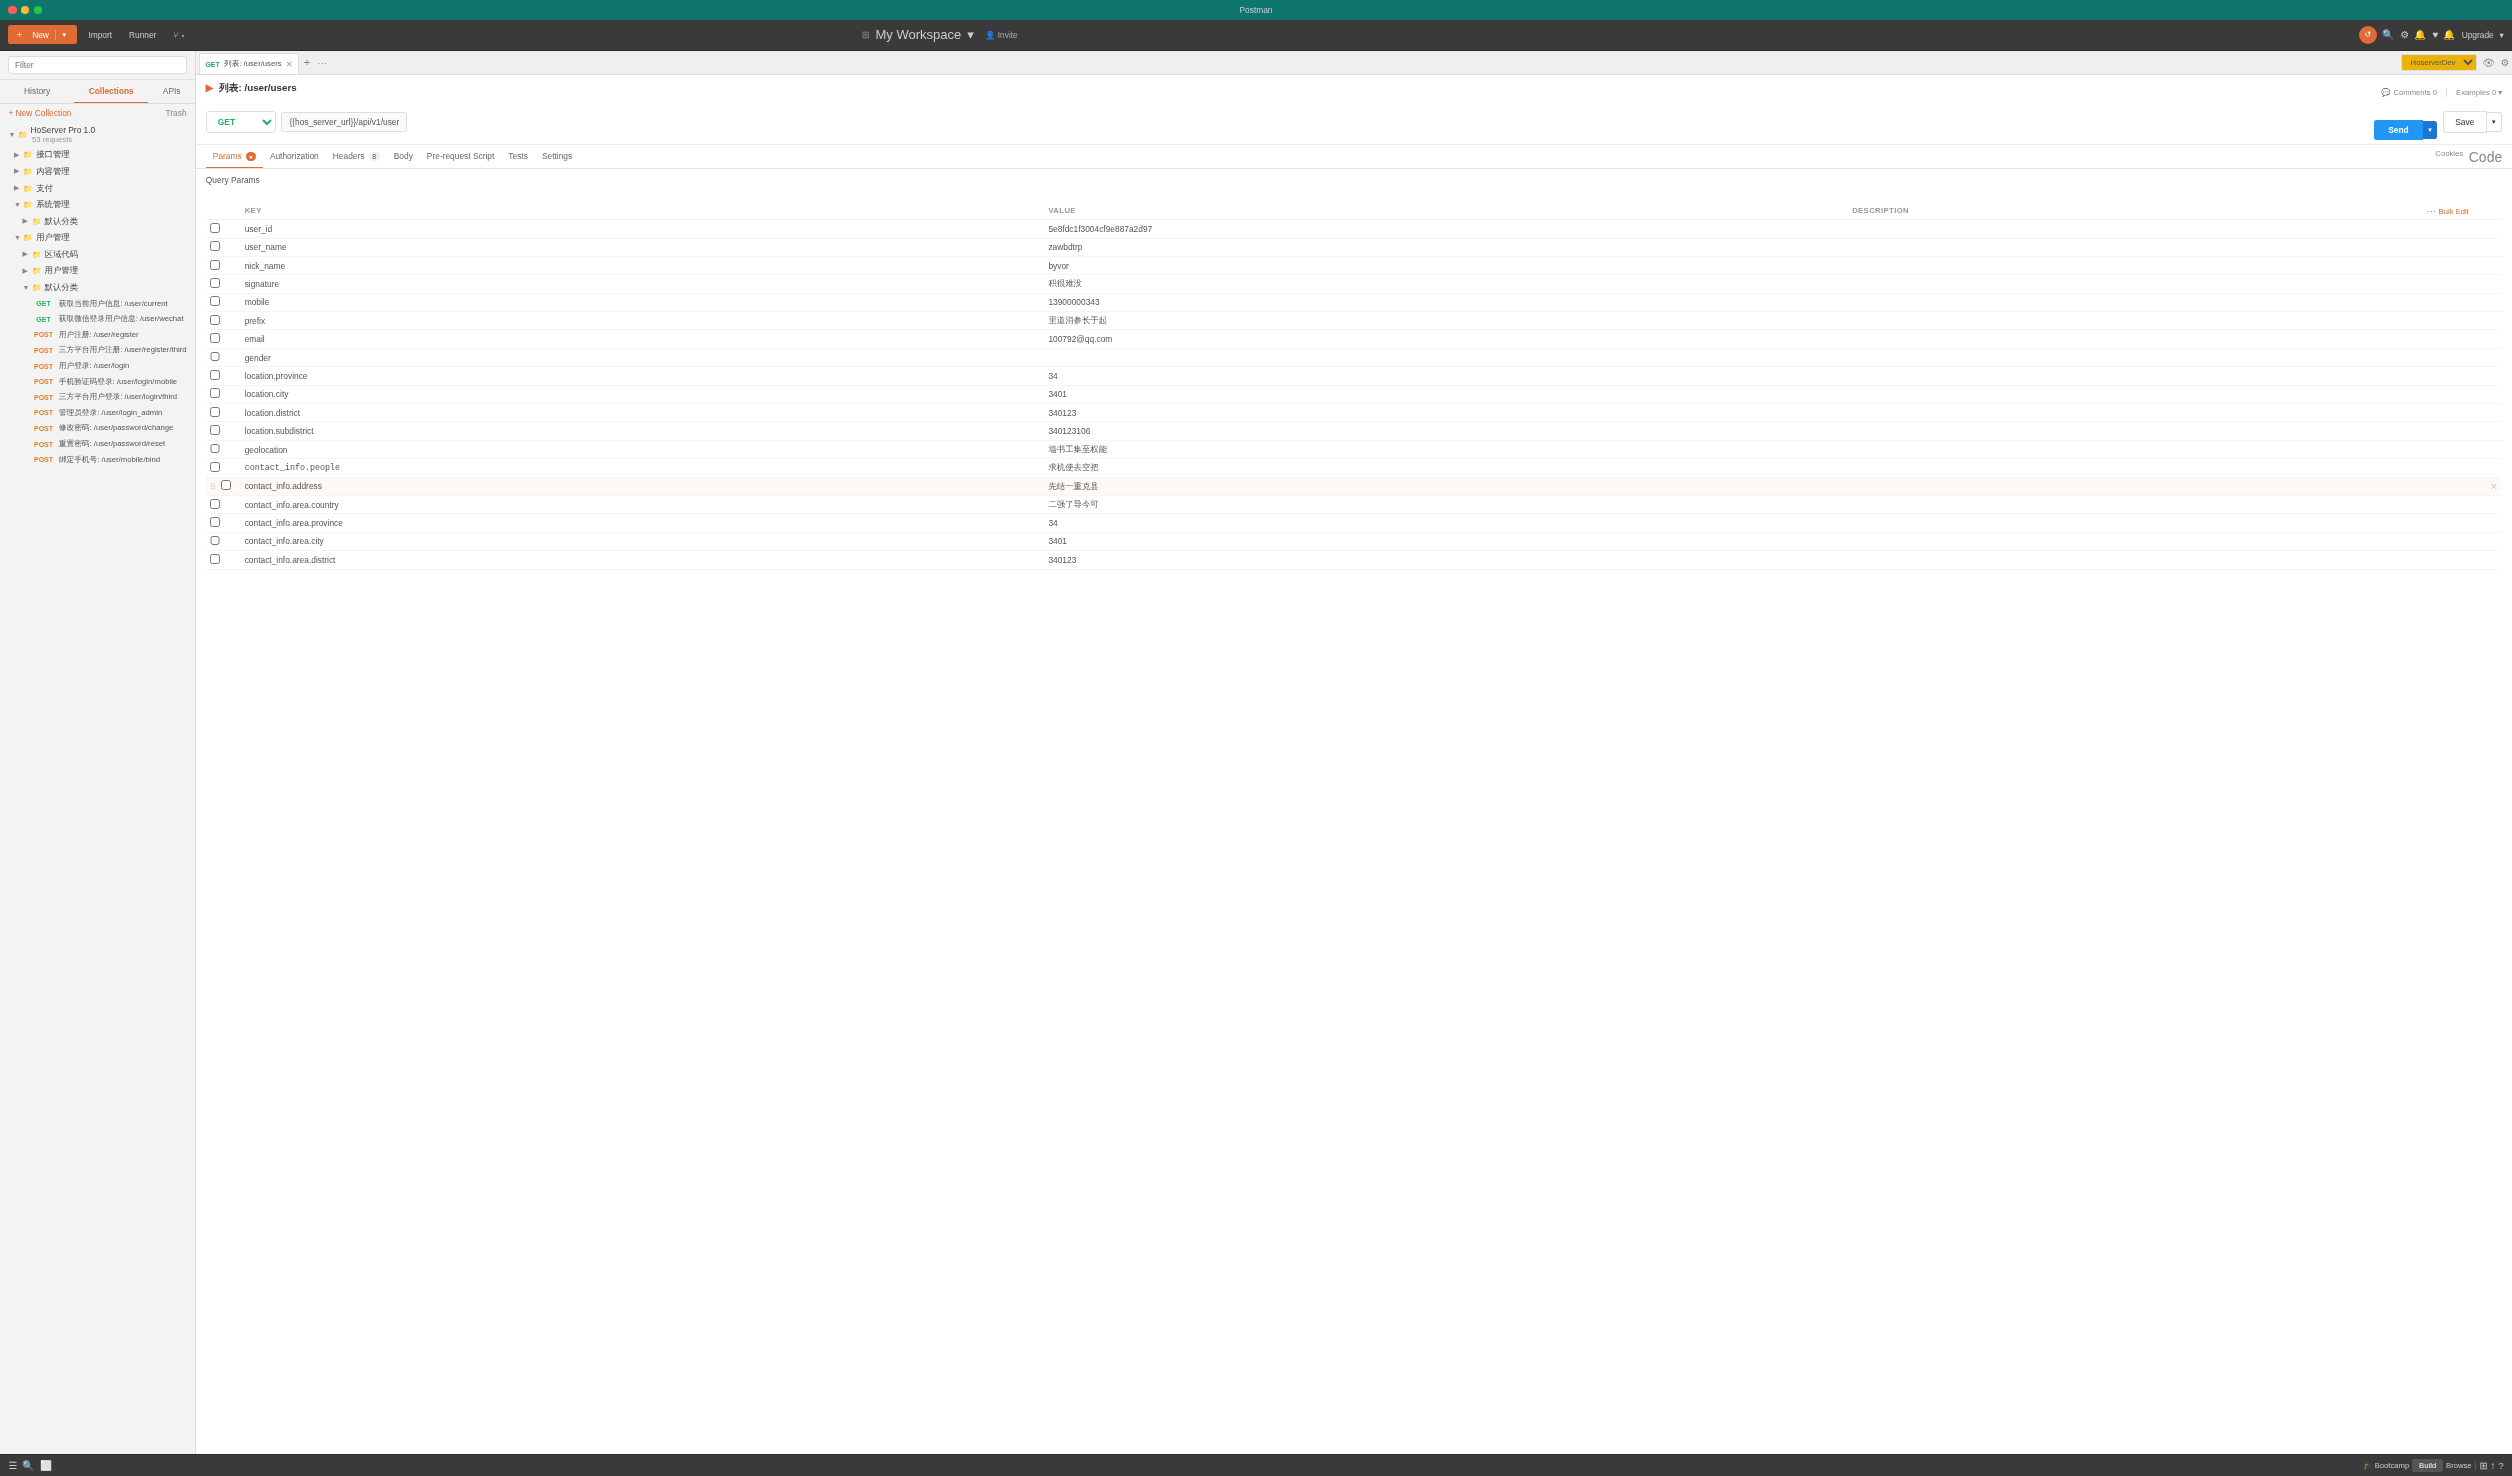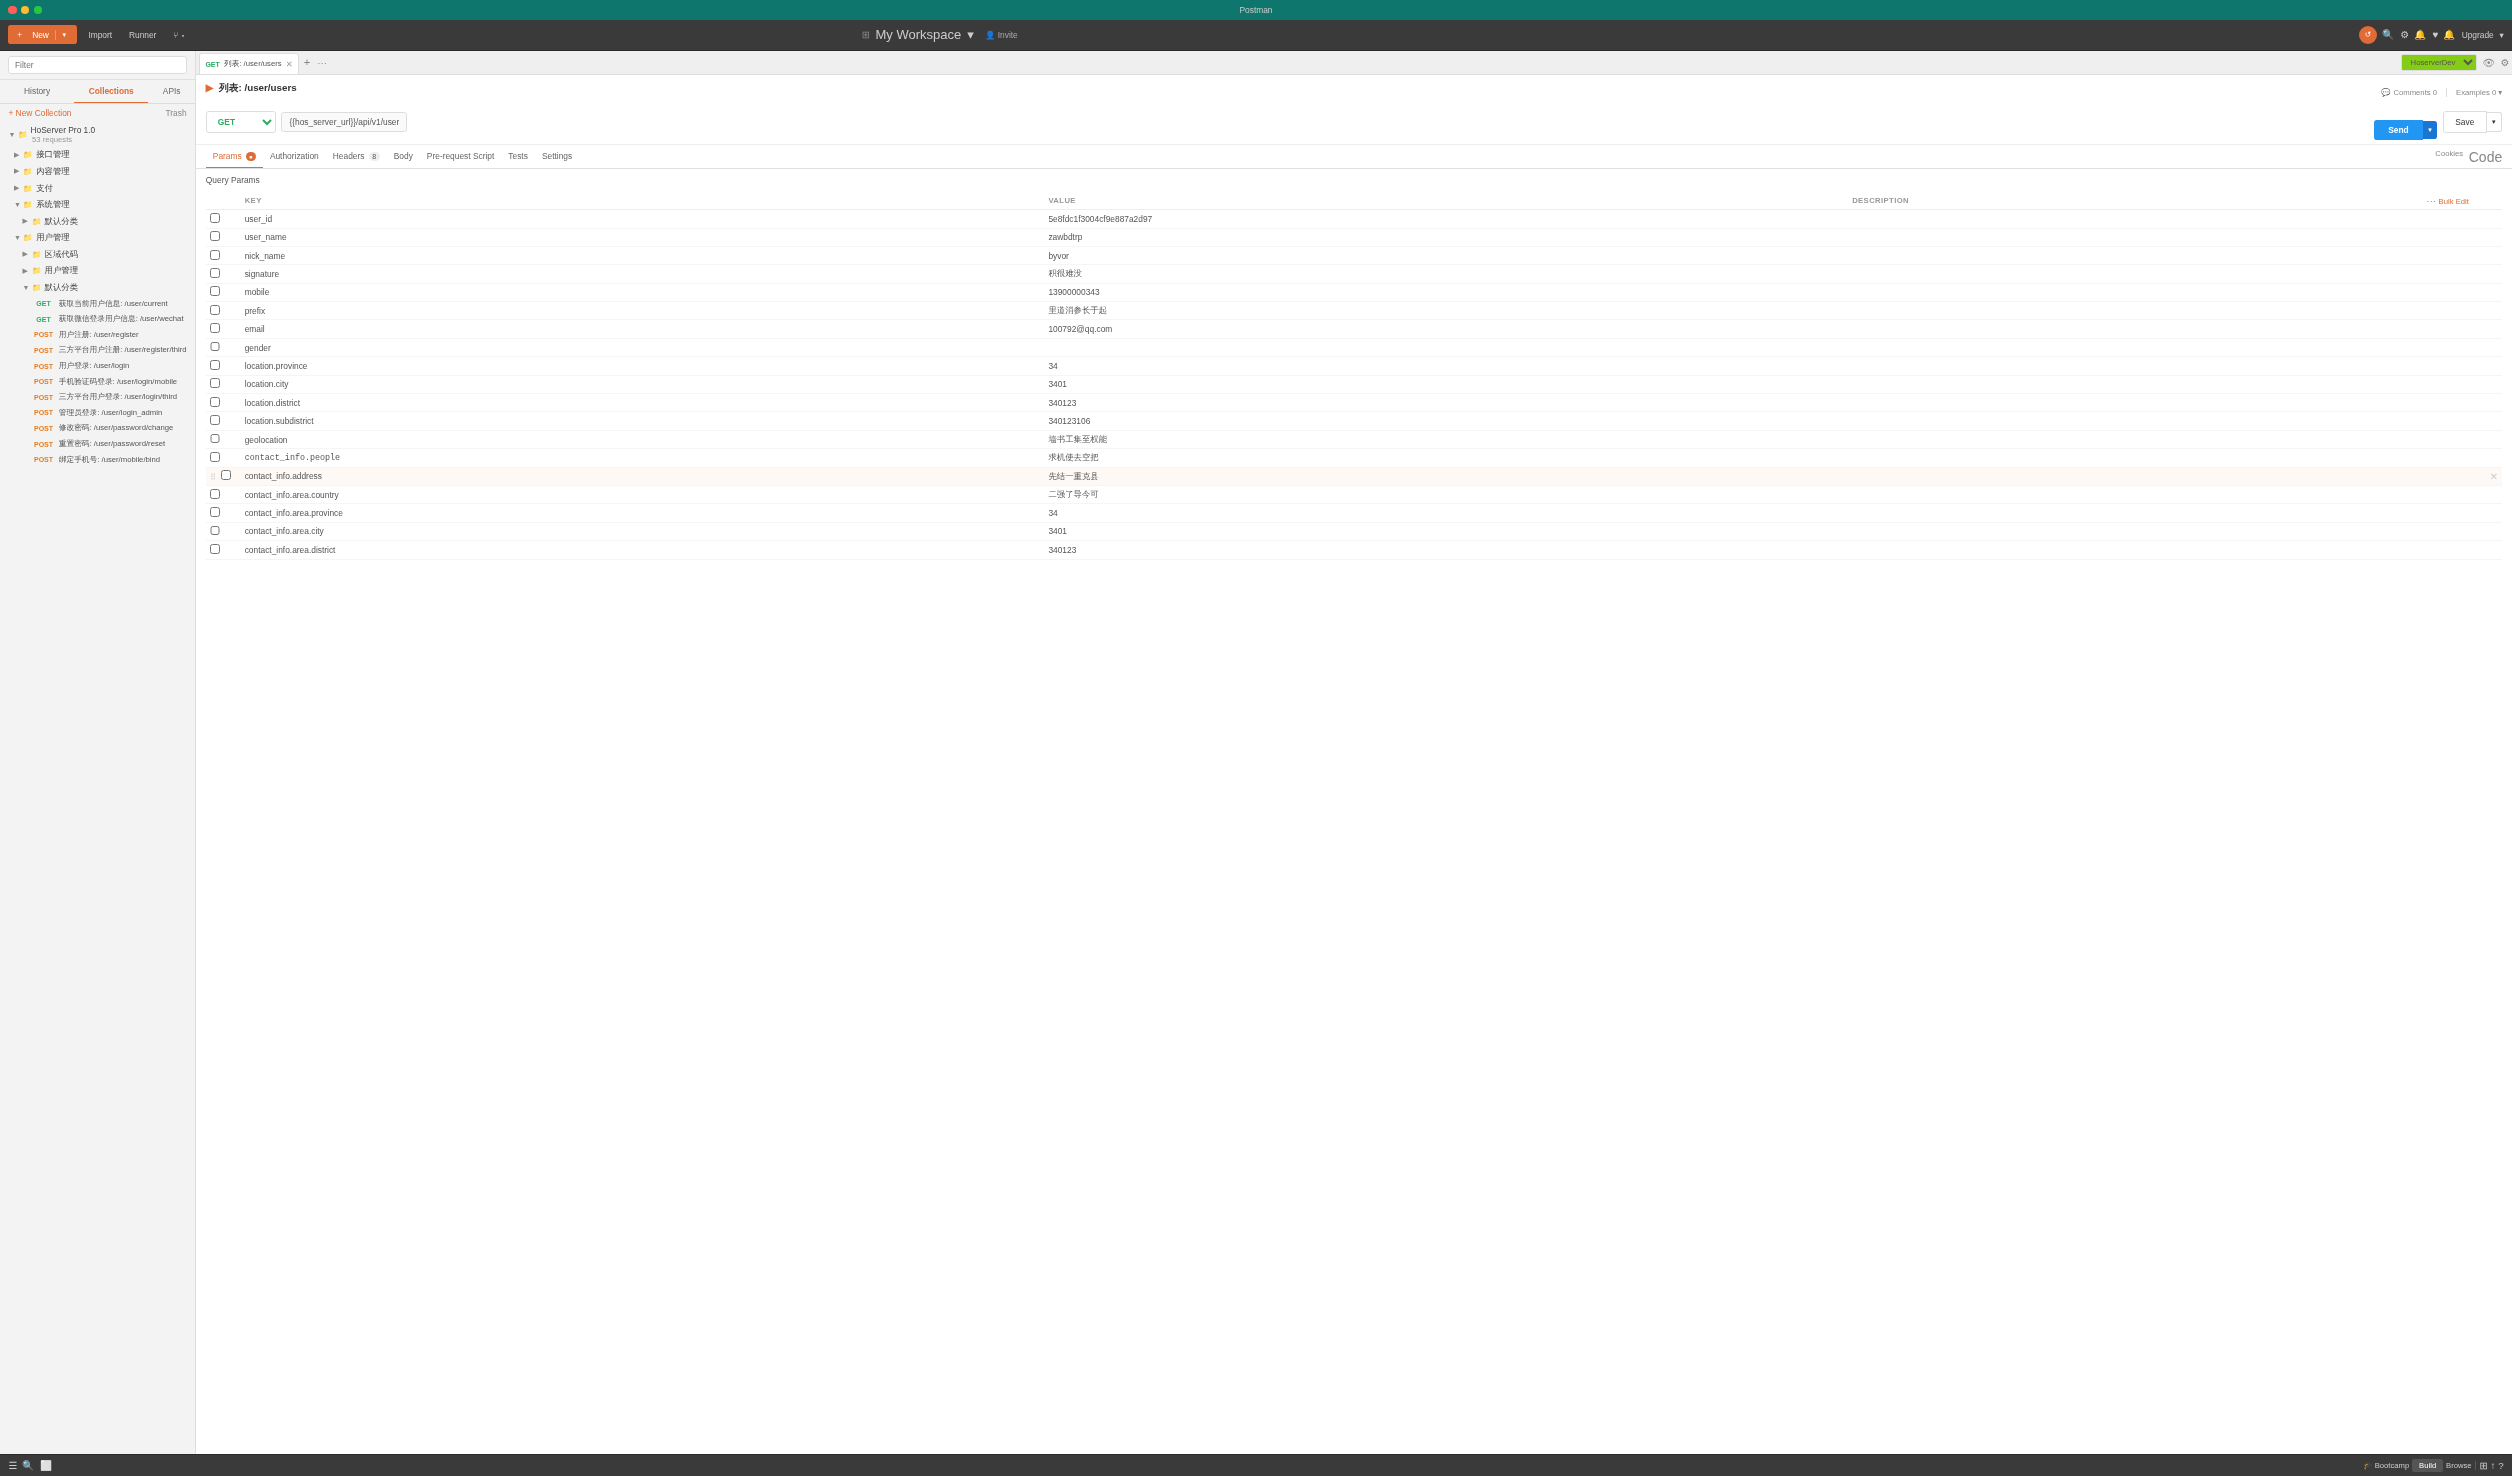--- a/index.html
+++ b/index.html
@@ -210,21 +210,21 @@
       color: #555;
       cursor: pointer;
       margin-top: 2.8px;
     }
     .tab-get-badge { color: #27ae60; font-weight: 700; font-size: 7px; }
     .tab-close { color: #999; font-size: 8.4px; cursor: pointer; }
     .tab-add { background: none; border: none; color: #888; font-size: 11.2px; cursor: pointer; padding: 0 4.2px; }
     .tab-more { background: none; border: none; color: #888; font-size: 9.8px; cursor: pointer; padding: 0 2.8px; }
     .tab-right { margin-left: auto; display: flex; align-items: center; gap: 5.6px; }
     .env-select {
-      background: #84cc16;
+      background: #eab308;
       border: 0.7px solid #ddd;
       border-radius: 2.1px;
       padding: 2.1px 4.2px;
       font-size: 7.7px;
       color: #555;
       cursor: pointer;
     }
     .eye-btn { background: none; border: none; color: #888; cursor: pointer; font-size: 9.8px; }
     .gear-btn { background: none; border: none; color: #888; cursor: pointer; font-size: 9.8px; }
 
@@ -347,21 +347,21 @@
       padding: 0.7px 3.5px;
       font-size: 7px;
       margin-left: 2.1px;
     }
     .req-tabs-right { margin-left: auto; display: flex; gap: 5.6px; }
     .cookies-link { color: #888; font-size: 7.7px; cursor: pointer; }
     .code-link { color: #888; font-size: 14px; cursor: pointer; }
 
     
     .params-section { padding: 5.6px 9.8px 2.8px; }
-    .params-title { font-size: 8.4px; color: #555; font-weight: 500; margin-bottom: 8px; }
+    .params-title { font-size: 8.4px; color: #555; font-weight: 500; margin-bottom: 18px; }
     .params-table { width: 100%; border-collapse: collapse; }
     .params-table th {
       text-align: left;
       font-size: 7.7px;
       color: #999;
       font-weight: 600;
       padding: 2.8px 4.2px;
       border-bottom: 0.7px solid #eee;
       text-transform: uppercase;
       letter-spacing: 0.4px;

